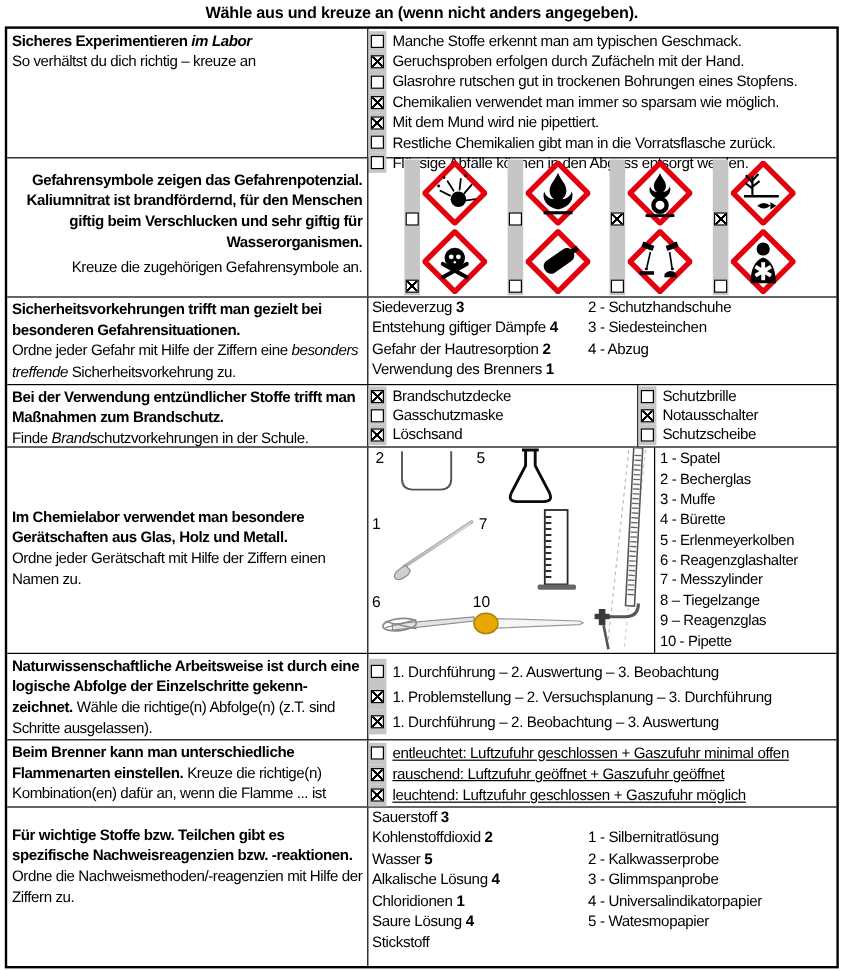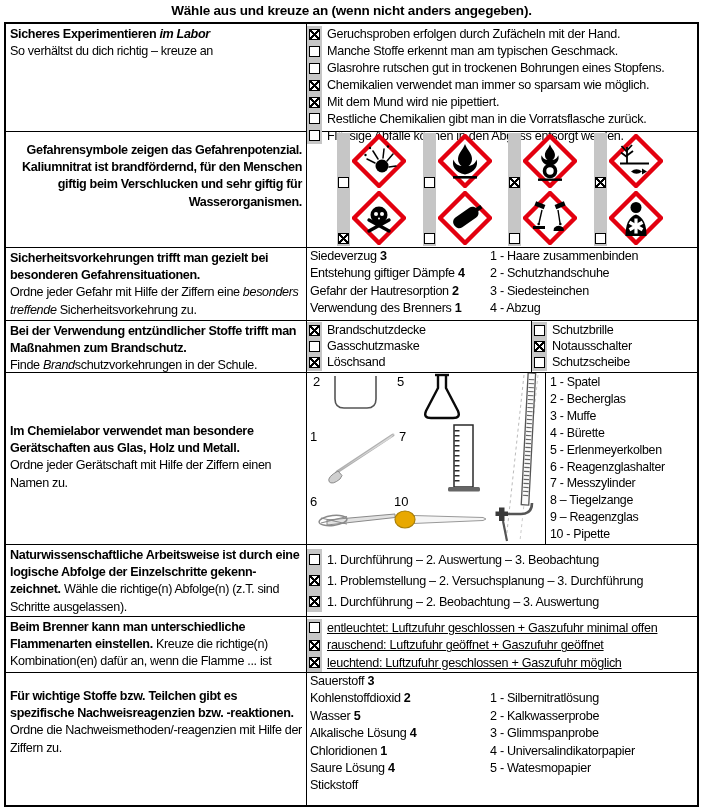--- a/index.html
+++ b/index.html
@@ -66,34 +66,34 @@
   <div class="tbl">
 
     <div class="row r1">
       <div class="lcell">
         <div><span class="b">Sicheres Experimentieren </span><span class="bi">im Labor</span></div>
         <div>So verhältst du dich richtig – kreuze an</div>
       </div>
       <div class="rcell">
         <div class="opt">
             <span class="strip">
+              <span class="cb"></span>
+            </span>
+            <span class="opt-label">Manche Stoffe erkennt man am typischen Geschmack.</span>
+          </div>
+        <div class="opt">
+            <span class="strip">
               <span class="cb checked"></span>
             </span>
             <span class="opt-label">Geruchsproben erfolgen durch Zufächeln mit der Hand.</span>
           </div>
         <div class="opt">
             <span class="strip">
               <span class="cb"></span>
             </span>
-            <span class="opt-label">Manche Stoffe erkennt man am typischen Geschmack.</span>
-          </div>
-        <div class="opt">
-            <span class="strip">
-              <span class="cb"></span>
-            </span>
             <span class="opt-label">Glasrohre rutschen gut in trockenen Bohrungen eines Stopfens.</span>
           </div>
         <div class="opt">
             <span class="strip">
               <span class="cb checked"></span>
             </span>
             <span class="opt-label">Chemikalien verwendet man immer so sparsam wie möglich.</span>
           </div>
         <div class="opt">
             <span class="strip">
@@ -112,20 +112,21 @@
               <span class="cb"></span>
             </span>
             <span class="opt-label">Flüssige Abfälle können in den Abguss entsorgt werden.</span>
           </div>
       </div>
     </div>
 
     <div class="row r2">
       <div class="lcell">
         <div class="b">Gefahrensymbole zeigen das Gefahrenpotenzial. Kaliumnitrat ist brandfördernd, für den Menschen giftig beim Verschlucken und sehr giftig für Wasserorganismen.</div>
+        <div style="margin-top:4px">Kreuze die zugehörigen Gefahrensymbole an.</div>
       </div>
       <div class="rcell">
         <div class="symwrap">
           <div class="sym-col">
             <div class="sym-cell">
               <span class="sym-strip">
                   <span class="cb"></span>
                 </span>
               <svg class="ghs" viewBox="0 0 54 54">
                 <polygon points="27,2 52,27 27,52 2,27" fill="#fff" stroke="#e3000f" stroke-width="4.5" stroke-linejoin="round"></polygon>
@@ -265,21 +266,20 @@
       </div>
       <div class="rcell">
         <div class="match">
           <div class="m-left">
             <div class="mline"><span>Siedeverzug</span> <b>3</b></div>
             <div class="mline"><span>Entstehung giftiger Dämpfe</span> <b>4</b></div>
             <div class="mline"><span>Gefahr der Hautresorption</span> <b>2</b></div>
             <div class="mline"><span>Verwendung des Brenners</span> <b>1</b></div>
           </div>
           <div class="m-right">
-            <div class="mline">1 - Haare zusammenbinden</div>
             <div class="mline">2 - Schutzhandschuhe</div>
             <div class="mline">3 - Siedesteinchen</div>
             <div class="mline">4 - Abzug</div>
           </div>
         </div>
       </div>
     </div>
 
     <div class="row r4">
       <div class="lcell">

